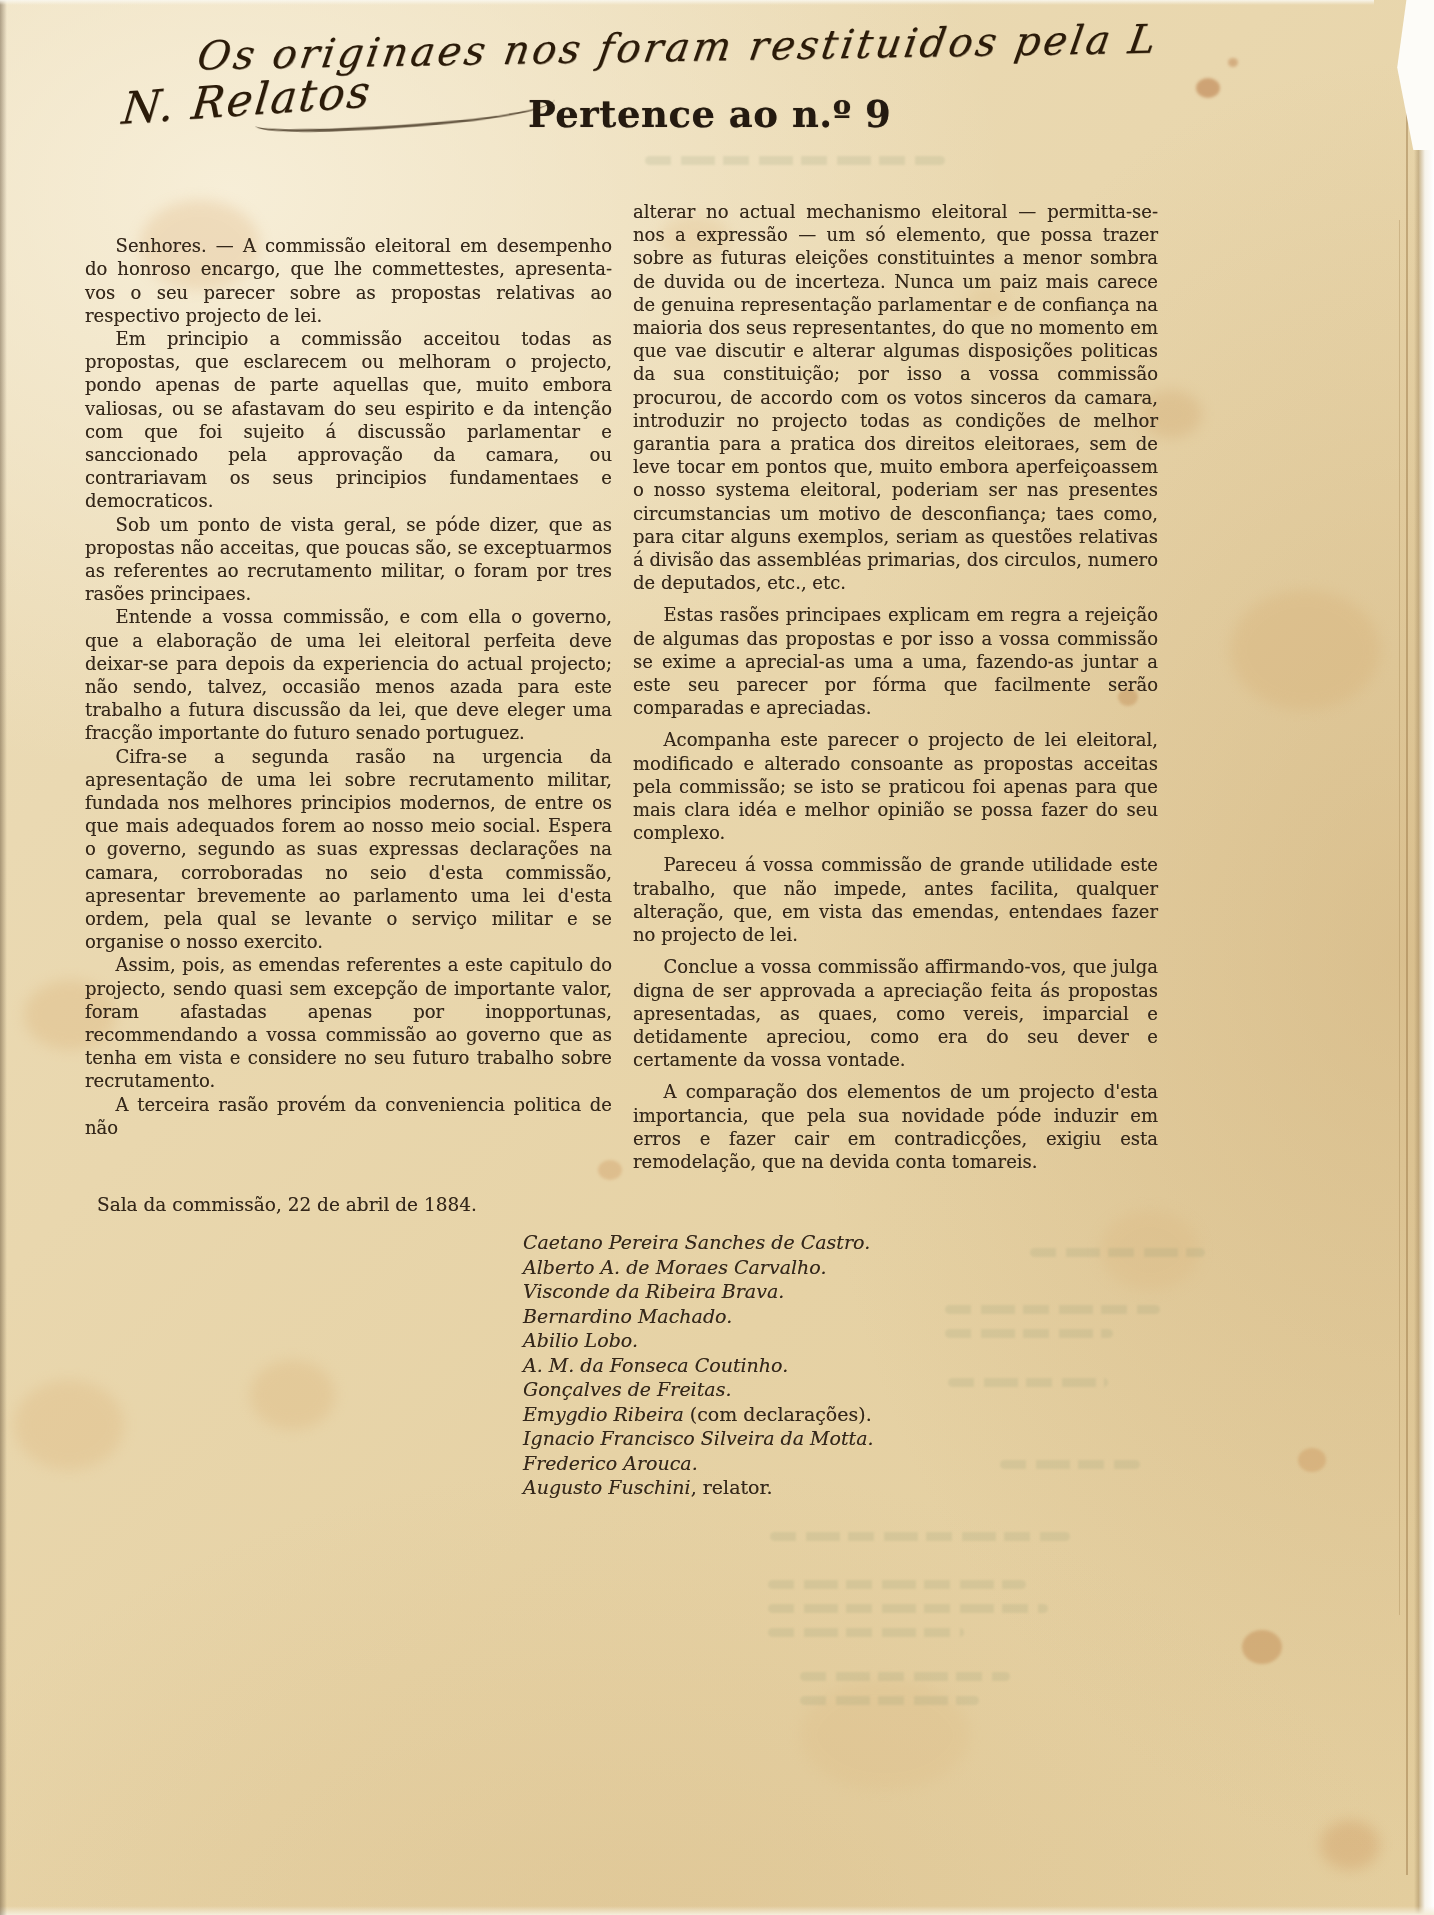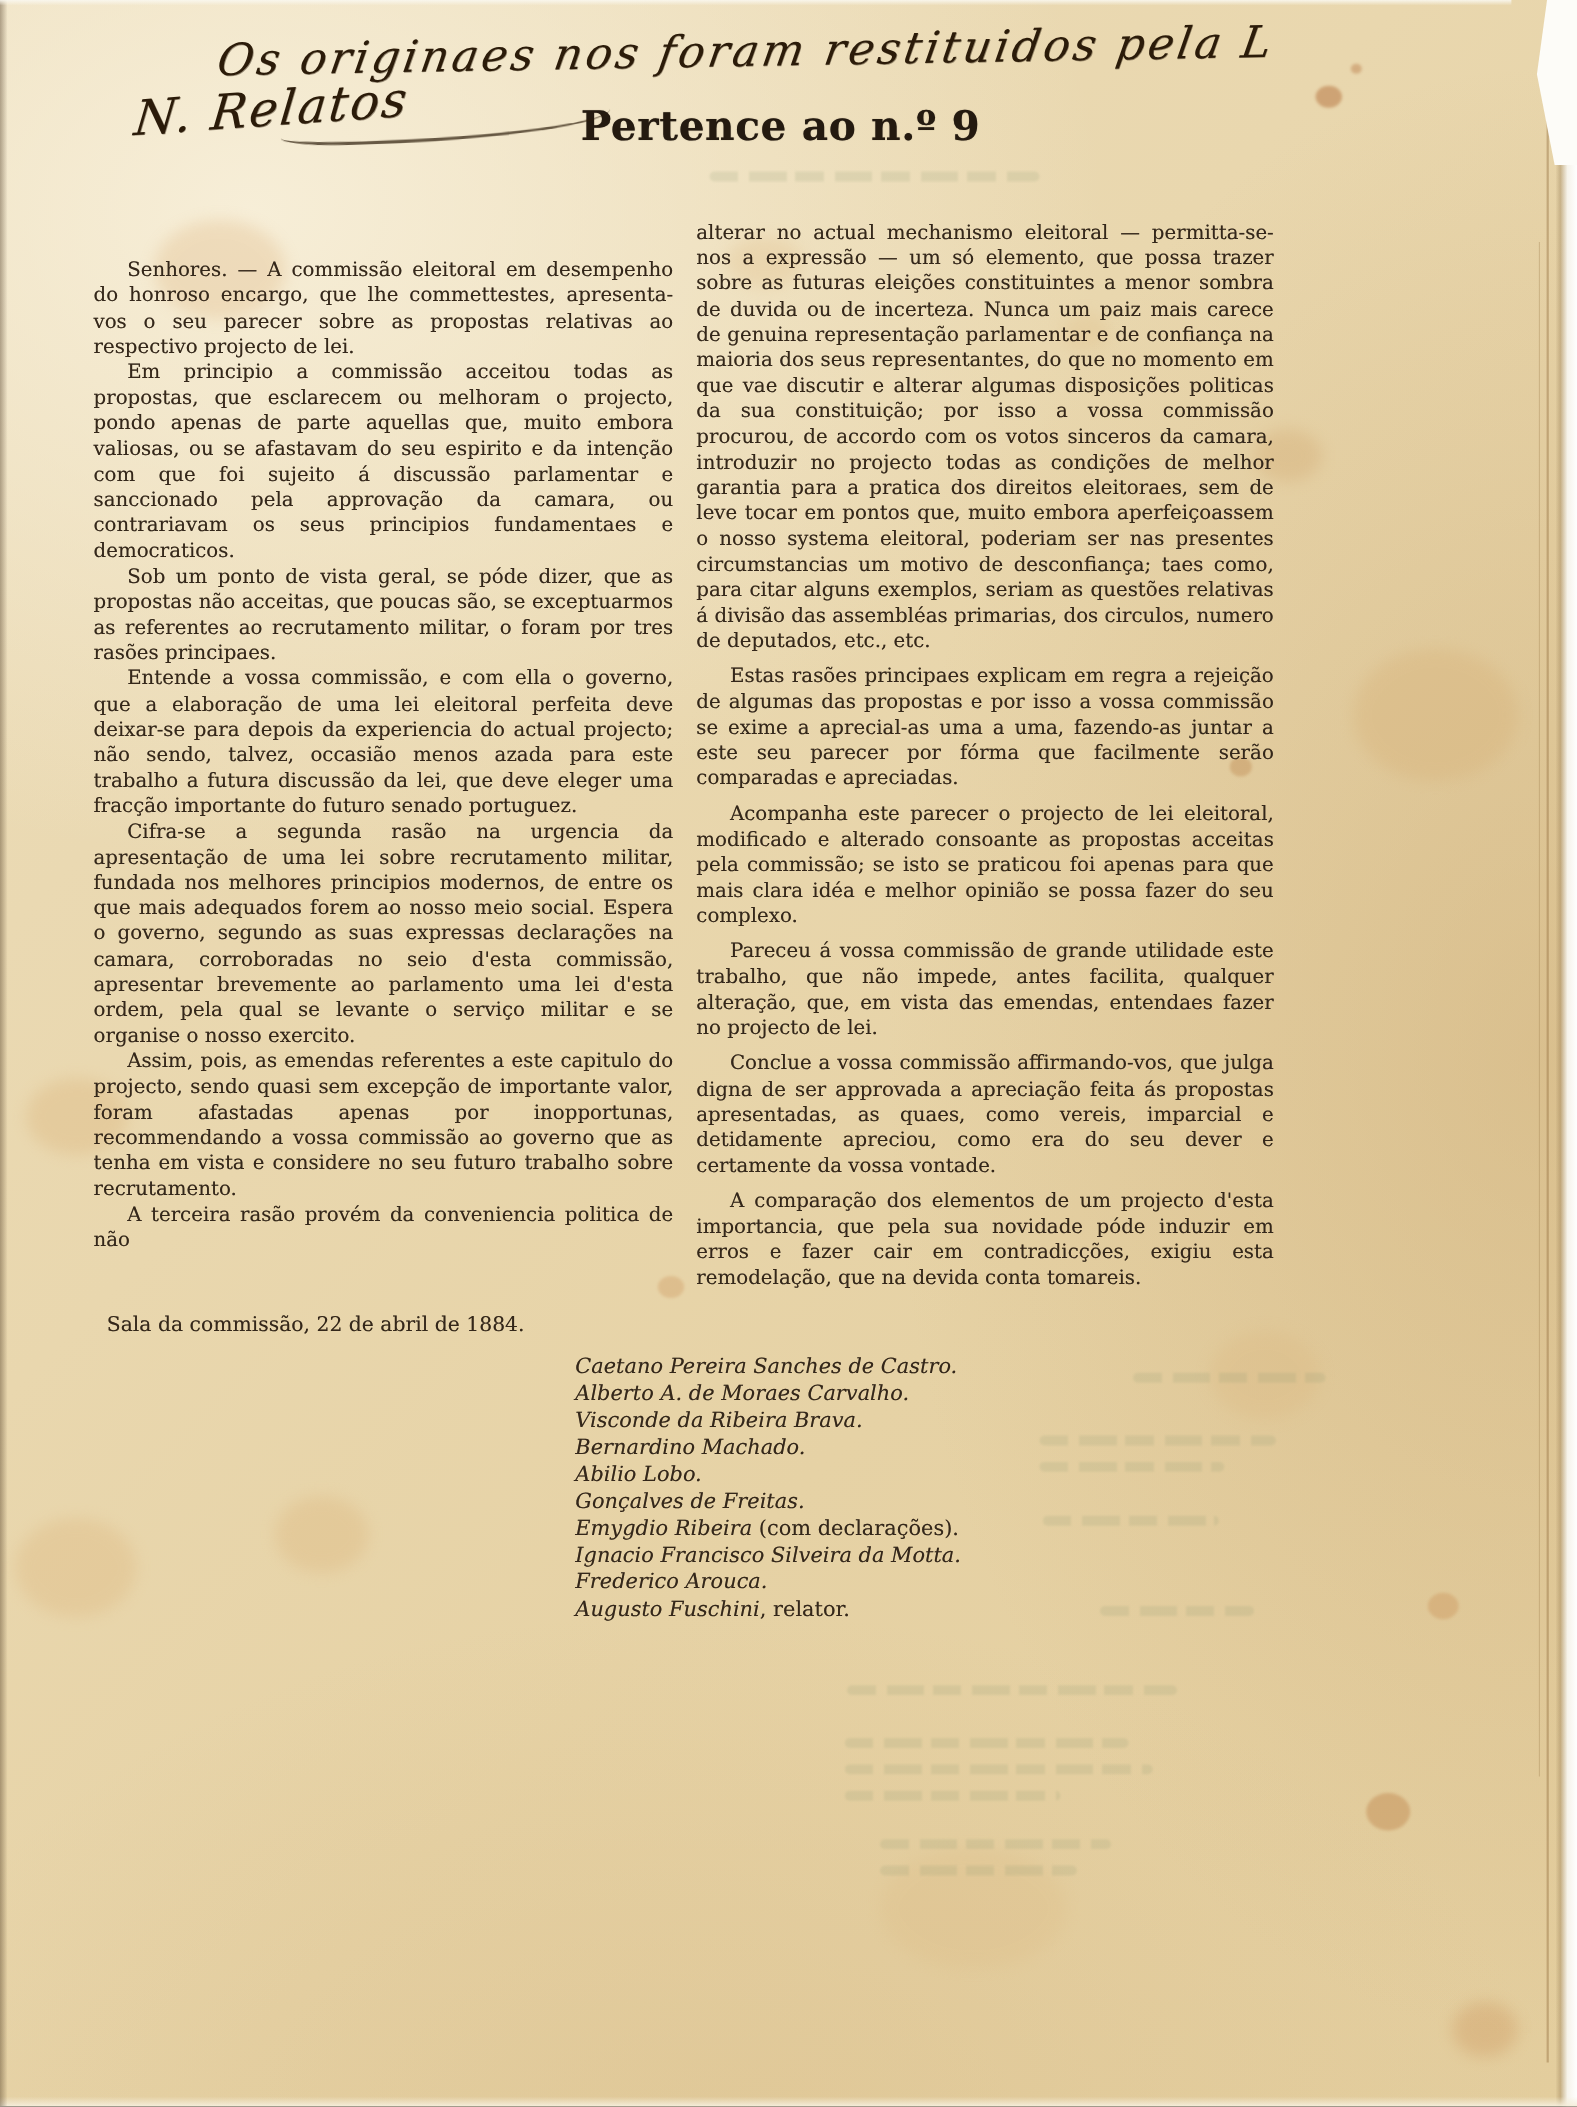--- a/index.html
+++ b/index.html
@@ -143,20 +143,21 @@
       </div>
 
       <div class="dateline">Sala da commissão, 22 de abril de 1884.</div>
 
       <div class="signatures">
         <div><span class="sig-name">Caetano Pereira Sanches de Castro.</span><span class="sig-suffix"></span></div>
         <div><span class="sig-name">Alberto A. de Moraes Carvalho.</span><span class="sig-suffix"></span></div>
         <div><span class="sig-name">Visconde da Ribeira Brava.</span><span class="sig-suffix"></span></div>
         <div><span class="sig-name">Bernardino Machado.</span><span class="sig-suffix"></span></div>
         <div><span class="sig-name">Abilio Lobo.</span><span class="sig-suffix"></span></div>
+        <div><span class="sig-name">A. M. da Fonseca Coutinho.</span><span class="sig-suffix"></span></div>
         <div><span class="sig-name">Gonçalves de Freitas.</span><span class="sig-suffix"></span></div>
         <div><span class="sig-name">Emygdio Ribeira</span><span class="sig-suffix"> (com declarações).</span></div>
         <div><span class="sig-name">Ignacio Francisco Silveira da Motta.</span><span class="sig-suffix"></span></div>
         <div><span class="sig-name">Frederico Arouca.</span><span class="sig-suffix"></span></div>
         <div><span class="sig-name">Augusto Fuschini</span><span class="sig-suffix">, relator.</span></div>
       </div>
     </div>
   </div>
 
   <div class="edge-right"></div>

